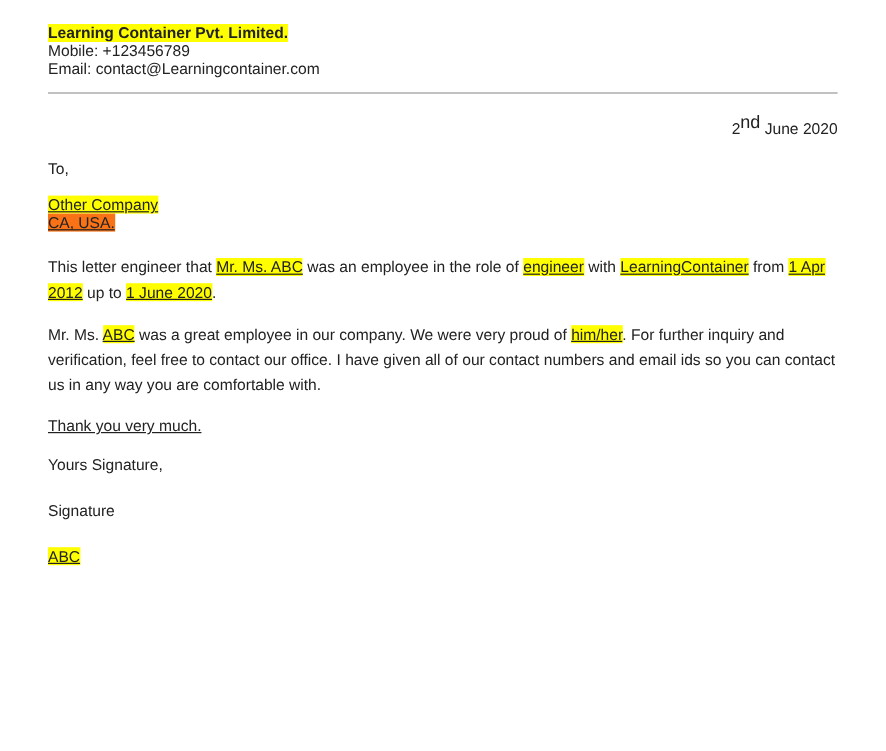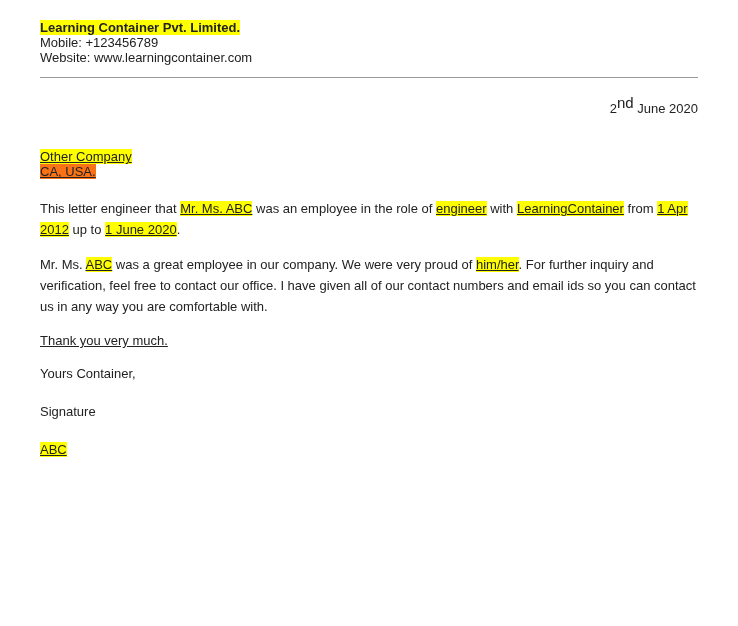--- a/index.html
+++ b/index.html
@@ -91,32 +91,33 @@
     }
   </style>
 </head>
 <body>
 
 <div class="header-section">
   <div>
     <span class="company-name">Learning Container Pvt. Limited.</span>
   </div>
   <div>Mobile: +123456789</div>
-  <div>Website: www.learningcontainer.com</div>
+  <div>Email: contact@Learningcontainer.com</div>
 </div>
 
 <hr class="divider">
 
 <div class="date-line">
   <span class="date-text">
     <span>2</span><sup>nd</sup><span> June 2020</span>
   </span>
 </div>
 
 <div class="to-section">
+  <div>To,</div>
   <br>
   <div>
     <span class="recipient-company highlight">Other Company</span>
   </div>
   <div>
     <span class="recipient-location highlight">CA, USA.</span>
   </div>
 </div>
 
 <div class="body-section">
@@ -125,18 +126,18 @@
   </p>
 
   <p>
     <span>Mr. Ms. </span><span class="highlight">ABC</span><span> was a great employee in our company. We were very proud of </span><span class="highlight">him/her</span><span>. For further inquiry and verification, feel free to contact our office. I have given all of our contact numbers and email ids so you can contact us in any way you are comfortable with.</span>
   </p>
 
   <p class="thank-you">Thank you very much.</p>
 </div>
 
 <div class="closing-section">
-  <p>Yours Container,</p>
+  <p>Yours Signature,</p>
   <br>
   <p>Signature</p>
   <br>
   <span class="highlight signature-name">ABC</span>
 </div>
 
 </body></html>

